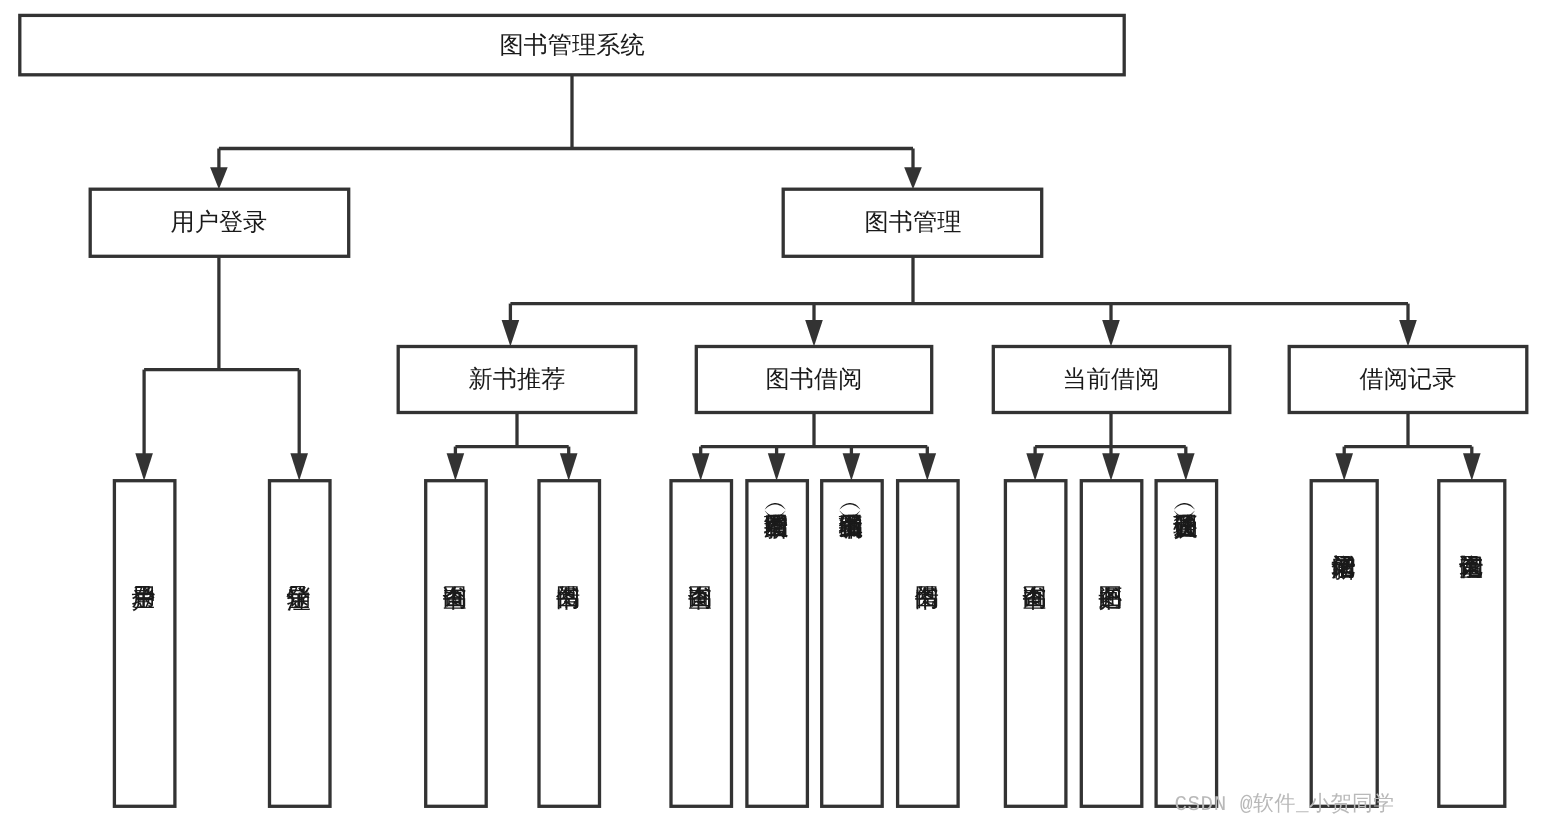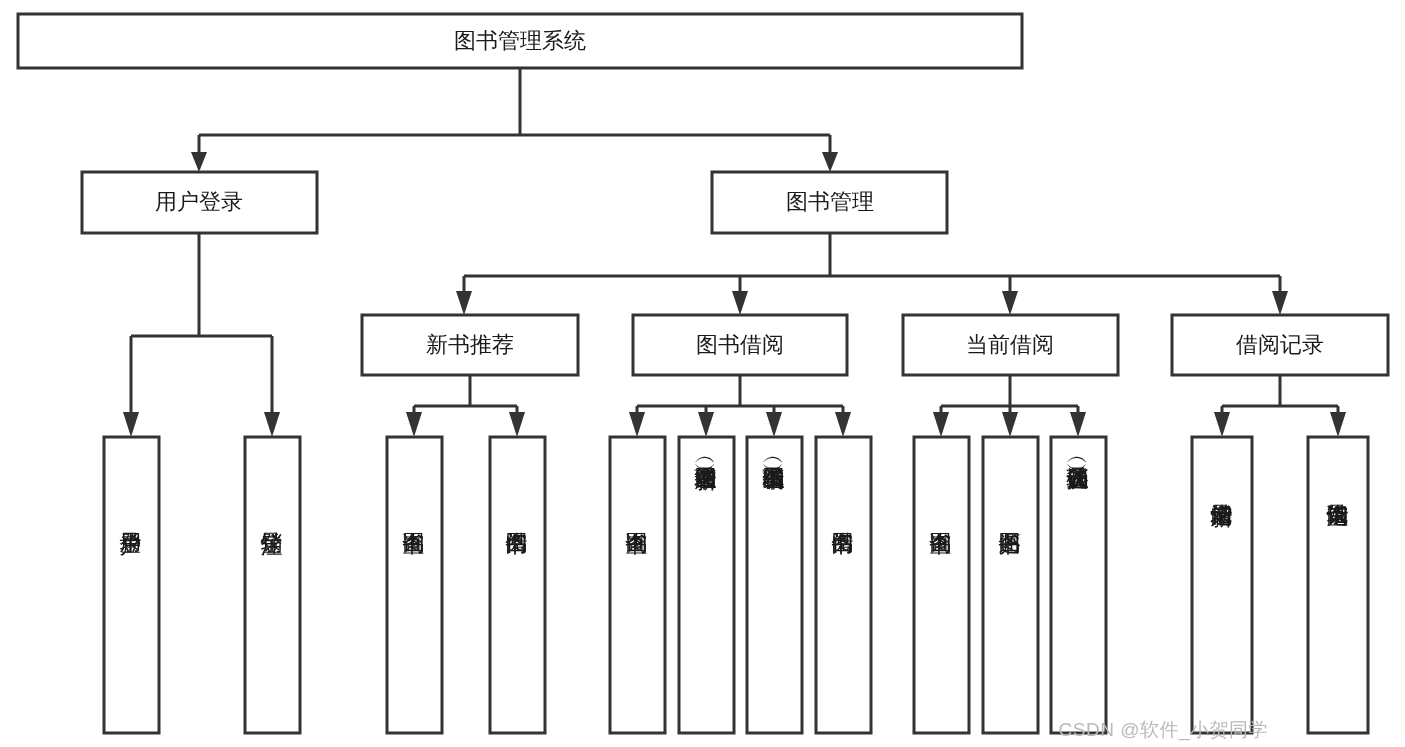--- a/index.html
+++ b/index.html
@@ -52,21 +52,21 @@
     fill: none;
   }
   .arrow-head {
     fill: #333333;
     stroke: none;
   }
   .watermark {
     position: absolute;
     right: 8px;
     bottom: 4px;
-    font-family: Liberation Sans, sans-serif;
+    font-family: Liberation Mono, monospace;
     font-size: 19px;
     color: #b9b9b9;
     white-space: nowrap;
     letter-spacing: 0.5px;
     pointer-events: none;
   }
 </style>
 </head>
 <body>
 

